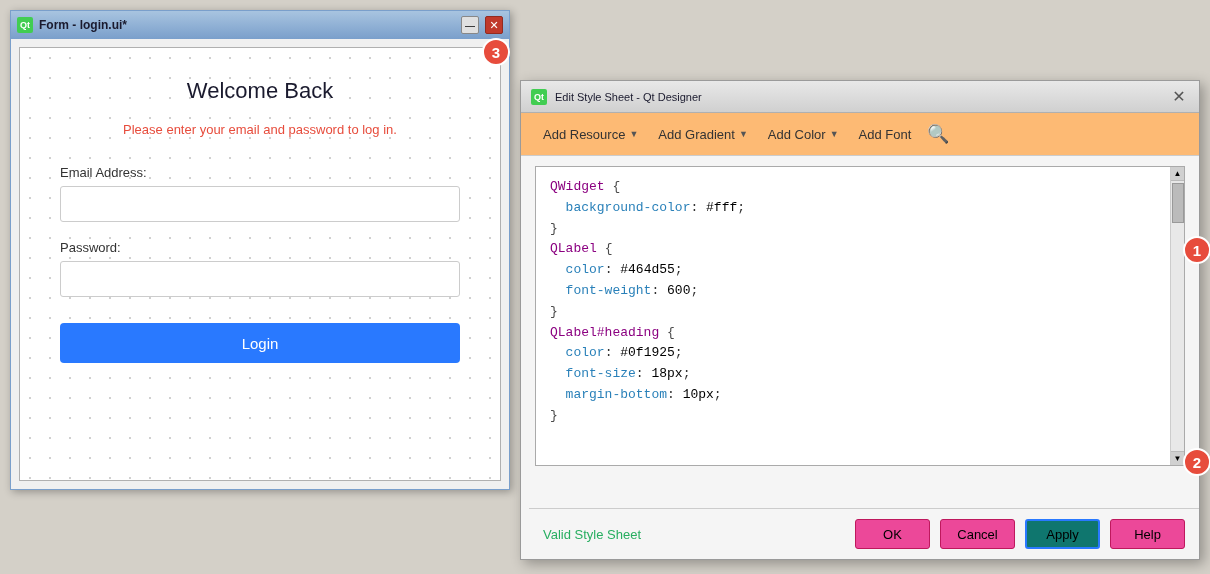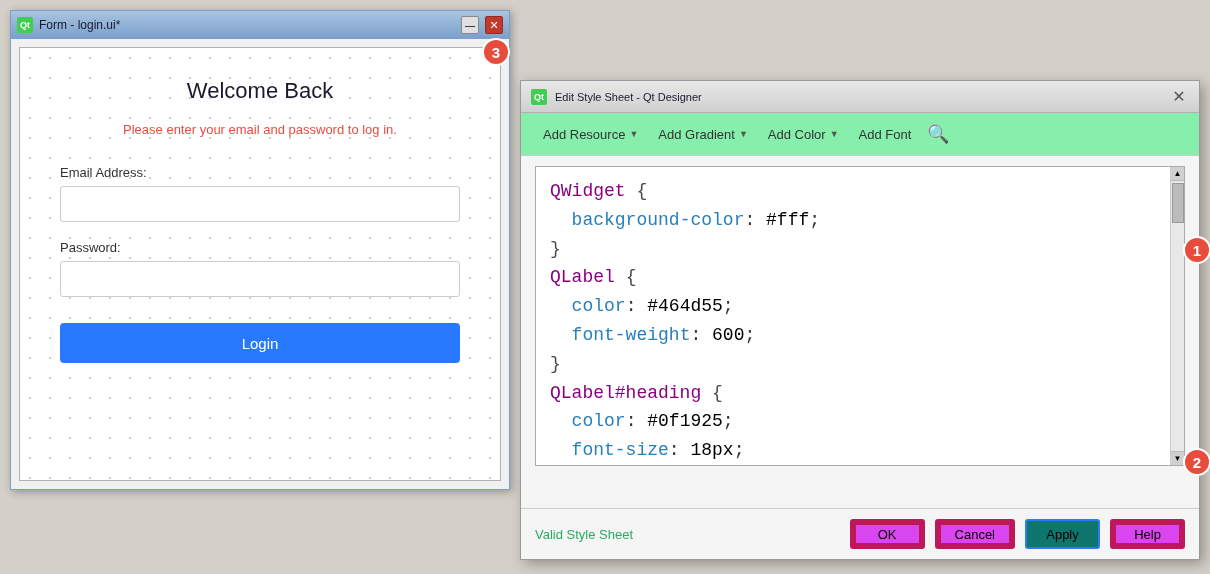--- a/index.html
+++ b/index.html
@@ -44,21 +44,21 @@
       justify-content: center;
       font-size: 9px;
       color: white;
       font-weight: bold;
     }
 
     .qt-title-text {
       flex: 1;
       font-size: 12px;
       color: #1a1a2e;
-      font-weight: 400;
+      font-weight: 700;
     }
 
     .titlebar-btn {
       width: 18px;
       height: 18px;
       border: 1px solid #888;
       border-radius: 2px;
       display: flex;
       align-items: center;
       justify-content: center;
@@ -206,21 +206,21 @@
       justify-content: center;
     }
 
     
     .ss-toolbar {
       padding: 10px 14px;
       display: flex;
       align-items: center;
       gap: 4px;
       border-bottom: 1px solid #ccc;
-      background: #86efac;
+      background: #fdba74;
     }
 
     .toolbar-btn {
       display: flex;
       align-items: center;
       gap: 4px;
       padding: 3px 8px;
       border: none;
       background: none;
       cursor: pointer;
@@ -246,21 +246,21 @@
       background: white;
       height: 300px;
       display: flex;
       position: relative;
     }
 
     .ss-editor {
       flex: 1;
       padding: 10px 14px;
       font-family: 'Courier New', Courier, monospace;
-      font-size: 18px;
+      font-size: 13px;
       line-height: 1.6;
       overflow-y: auto;
       color: #333;
     }
 
     .ss-scrollbar {
       width: 14px;
       background: #e8e8e8;
       border-left: 1px solid #ccc;
       display: flex;
@@ -309,36 +309,36 @@
     
     .ss-footer {
       display: flex;
       align-items: center;
       padding: 10px 14px;
       border-top: 1px solid #ccc;
       gap: 10px;
       margin-top: auto;
       position: absolute;
       bottom: 0;
-      left: 0;
+      left: 8px;
       right: 0;
       background: #f5f5f5;
     }
 
     .valid-status {
       color: #27ae60;
       font-size: 13px;
       flex: 1;
     }
 
     .footer-btn {
       min-width: 75px;
       height: 30px;
-      background: #d946ef;
-      border: 6px solid #be185d;
+      background: #ec4899;
+      border: 1px solid #be185d;
       border-radius: 3px;
       cursor: pointer;
       font-size: 13px;
       padding: 0 14px;
     }
 
     .footer-btn.apply {
       border: 2px solid #2979ff;
       background: #0f766e;
     }
@@ -418,20 +418,21 @@
         <div class="code-line"><span class="css-selector">QWidget</span> <span class="css-brace">{</span></div>
         <div class="code-line">  <span class="css-property">background-color</span>: <span class="css-value">#fff</span>;</div>
         <div class="code-line"><span class="css-brace">}</span></div>
         <div class="code-line"><span class="css-selector">QLabel</span> <span class="css-brace">{</span></div>
         <div class="code-line">  <span class="css-property">color</span>: <span class="css-value">#464d55</span>;</div>
         <div class="code-line">  <span class="css-property">font-weight</span>: <span class="css-value">600</span>;</div>
         <div class="code-line"><span class="css-brace">}</span></div>
         <div class="code-line"><span class="css-selector">QLabel#heading</span> <span class="css-brace">{</span></div>
         <div class="code-line">  <span class="css-property">color</span>: <span class="css-value">#0f1925</span>;</div>
         <div class="code-line">  <span class="css-property">font-size</span>: <span class="css-value">18px</span>;</div>
+        <div class="code-line">  <span class="css-property">margin-bottom</span>: <span class="css-value">10px</span>;</div>
         <div class="code-line"><span class="css-brace">}</span></div>
       </div>
       <div class="ss-scrollbar">
         <div class="scrollbar-up">▲</div>
         <div class="scrollbar-thumb"></div>
         <div class="scrollbar-down">▼</div>
       </div>
     </div>
 
     <div class="badge" style="position:absolute; right:-12px; top:70px;">

